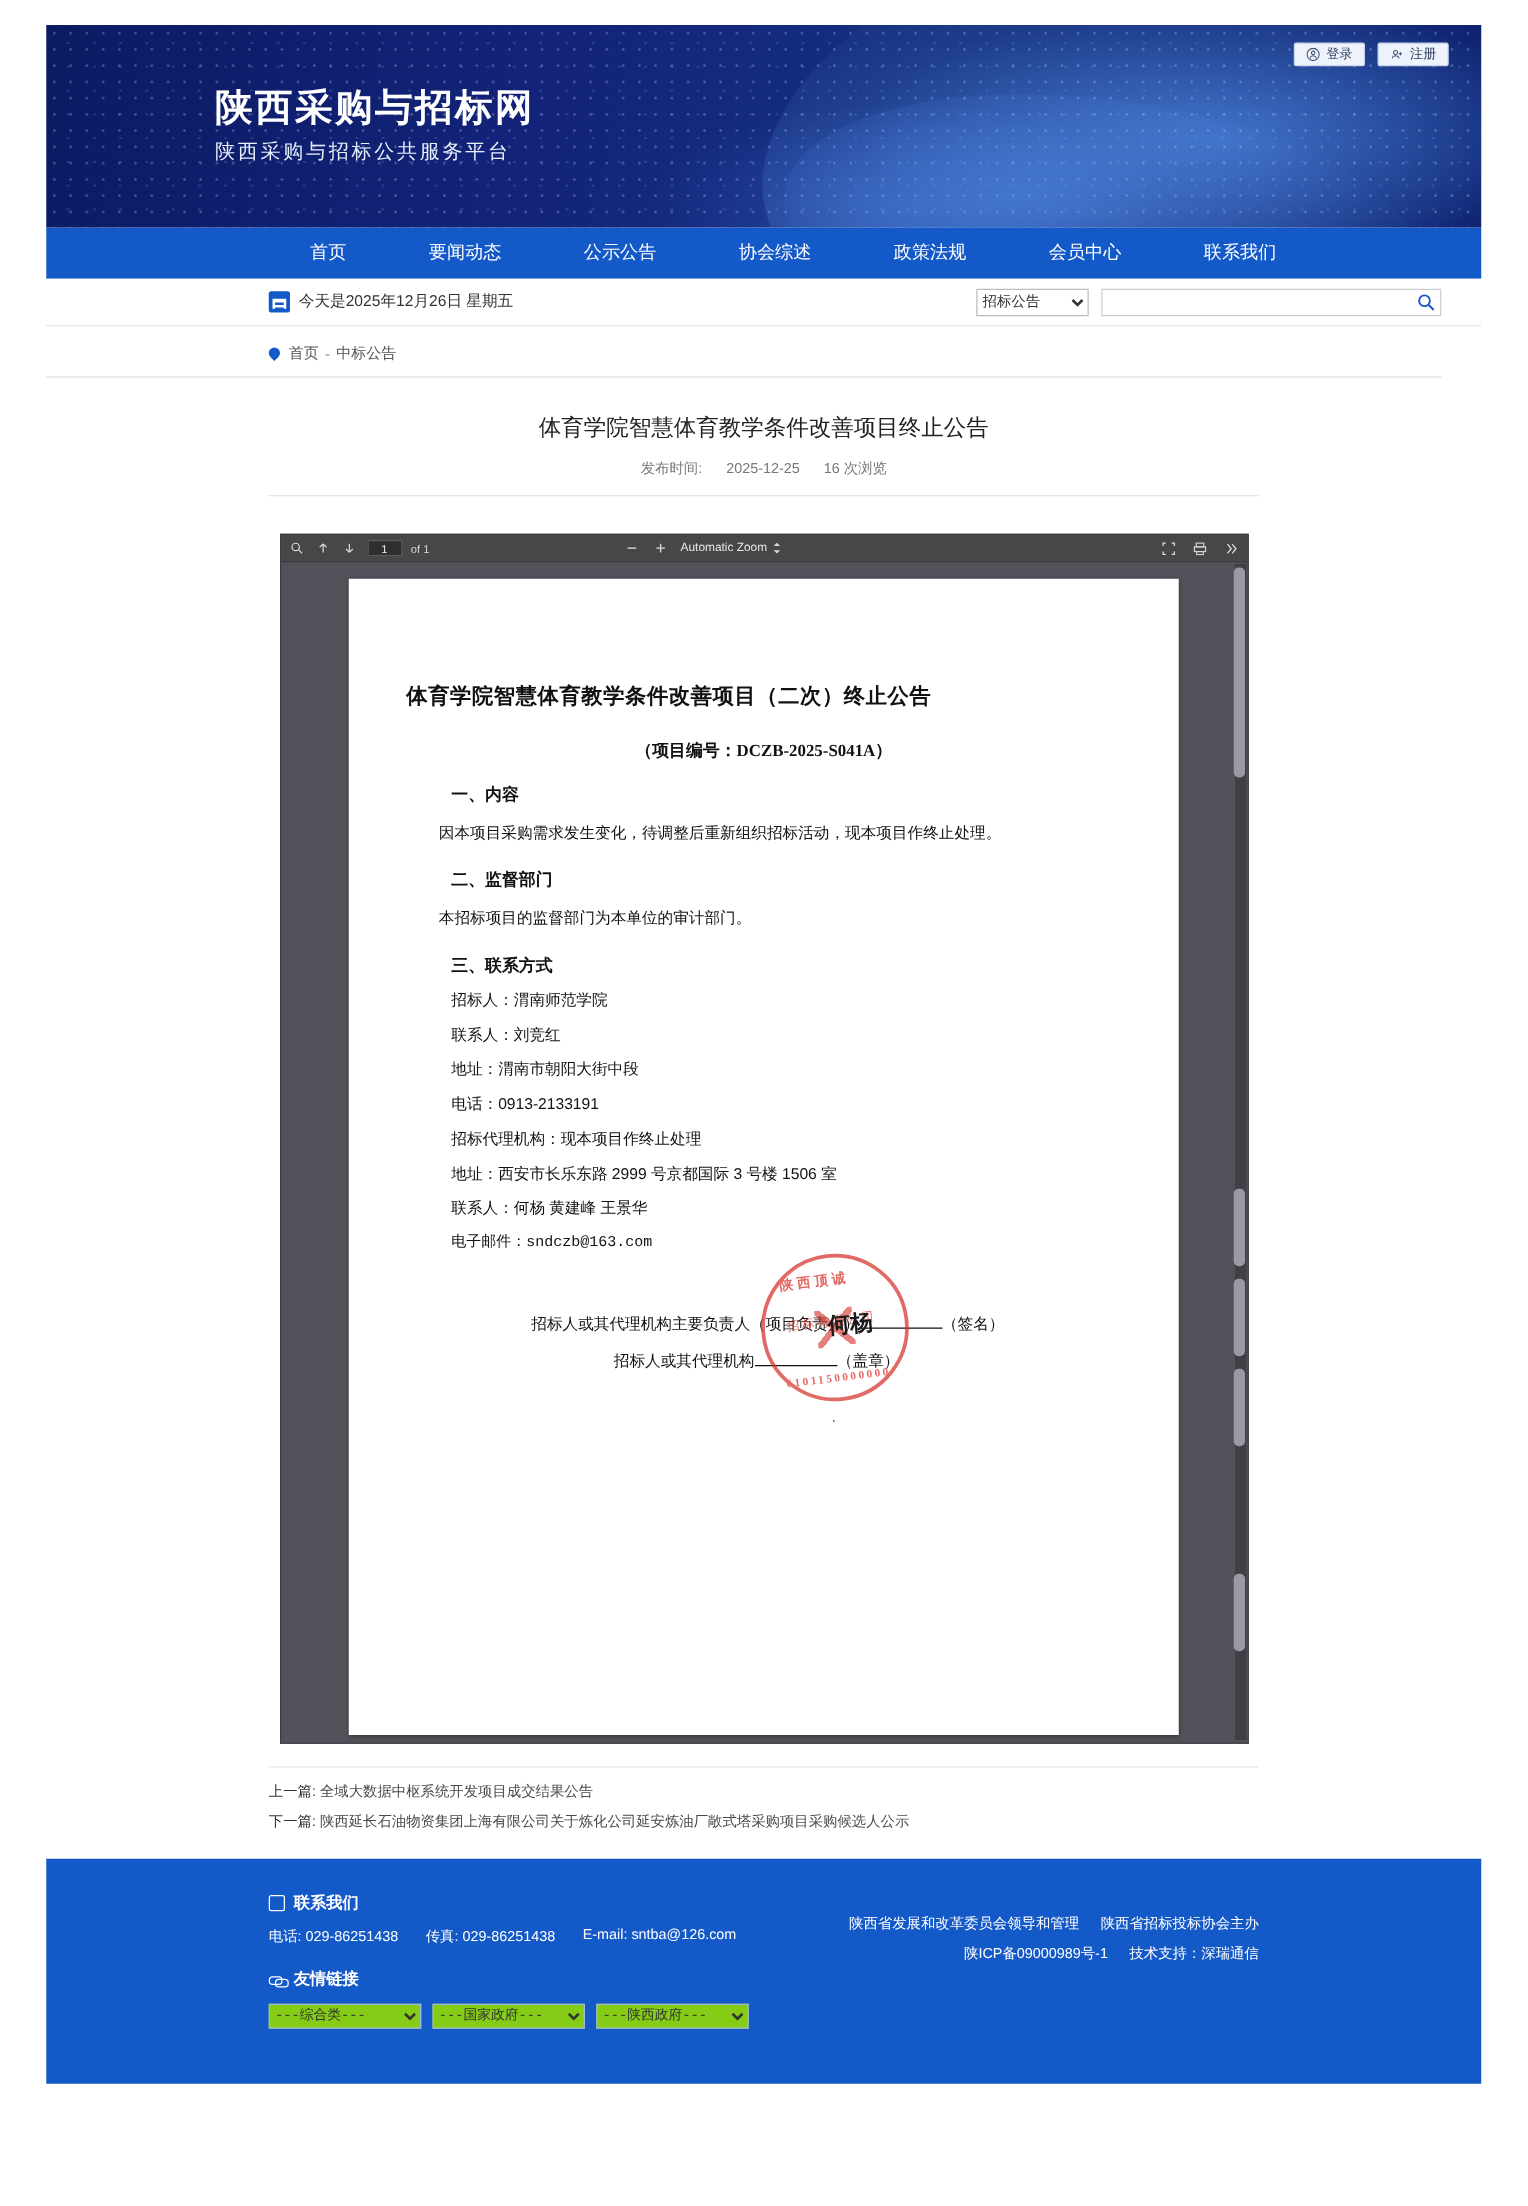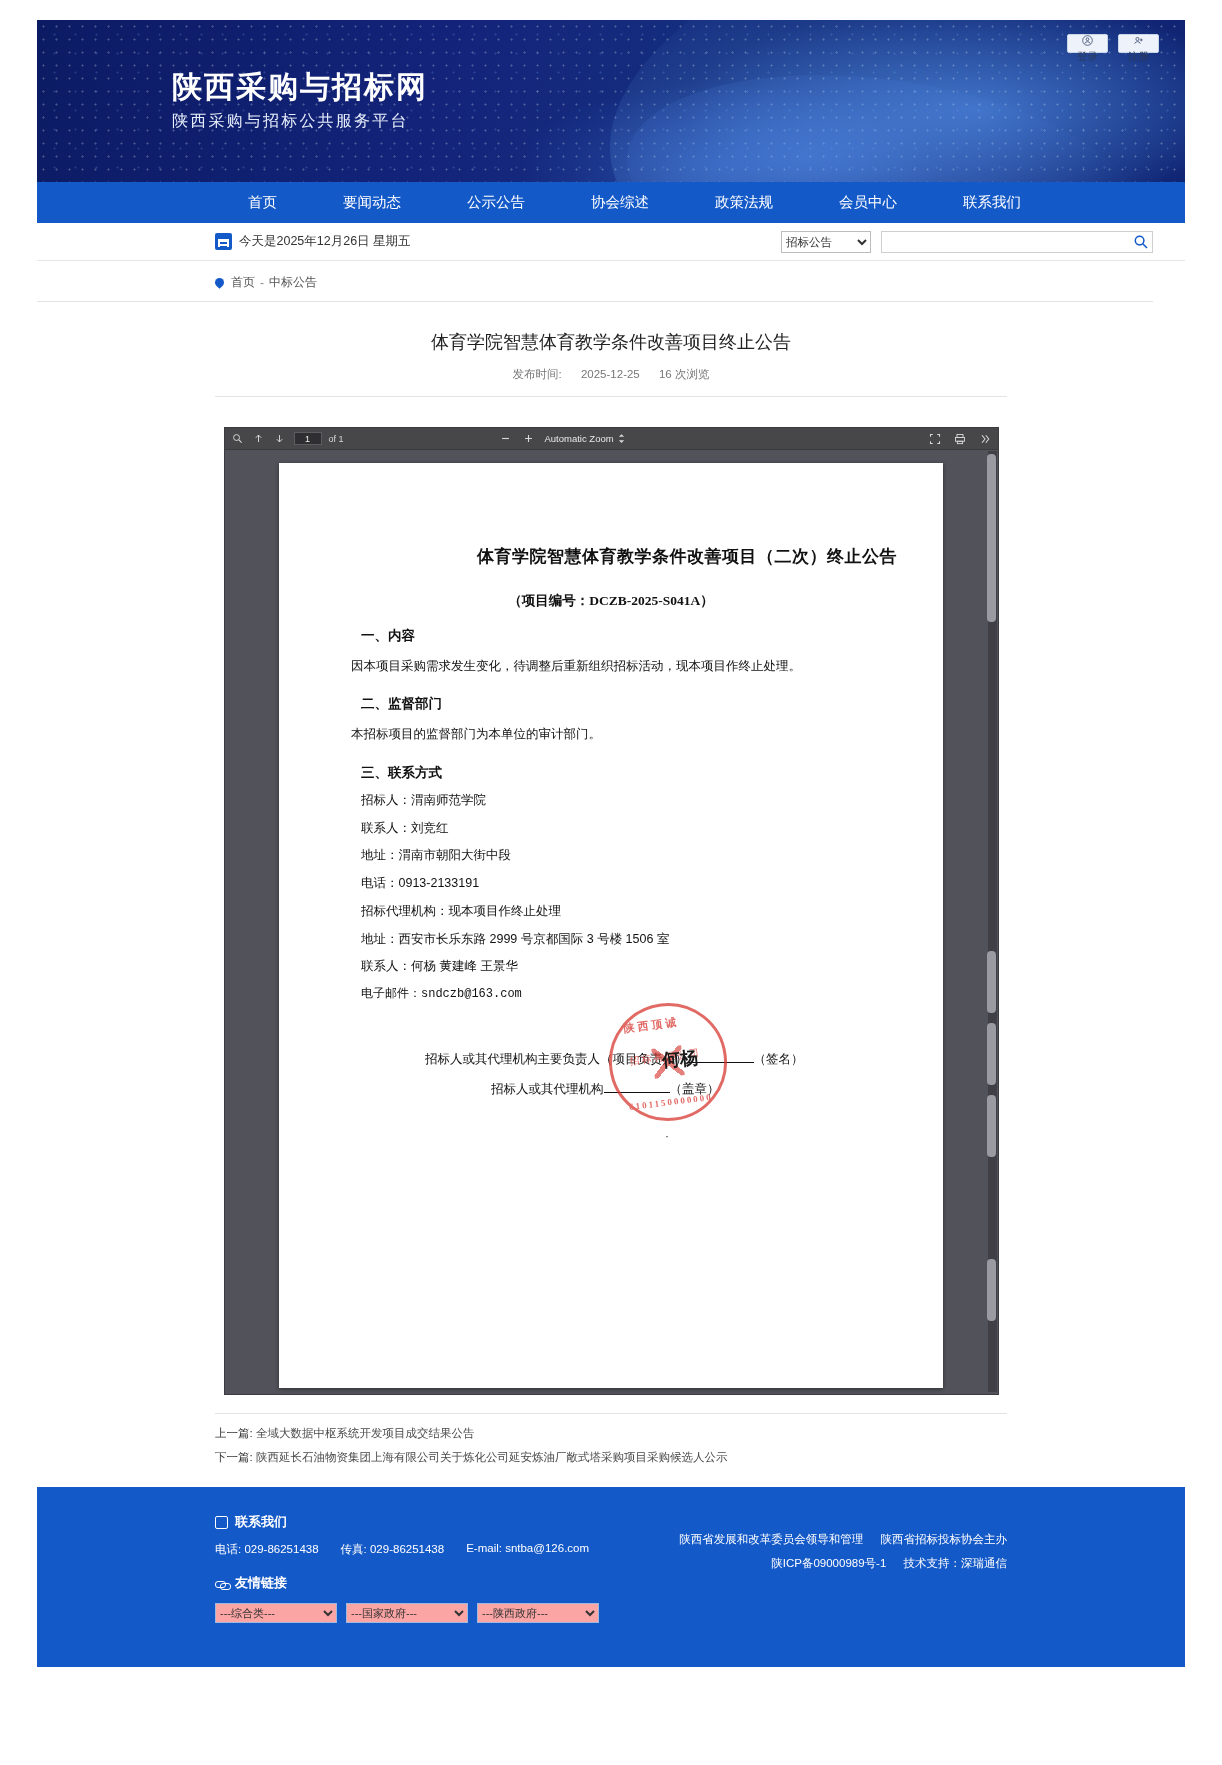--- a/index.html
+++ b/index.html
@@ -72,21 +72,20 @@
     display: flex; align-items: center; gap: 5px;
     height: 19px;
     padding: 0 9px;
     background: #eef3fb;
     color: #2a3a5a;
     font-size: 10.5px;
     border-radius: 2px;
     border: 1px solid #c9d6ea;
     line-height: 1;
     white-space: nowrap;
-    flex-direction: column;
   }
   .auth-btn svg { display: block; }
 
   .logo-wrap {
     position: absolute;
     left: 135px; top: 50px;
     display: flex; align-items: center; gap: 16px;
     z-index: 3;
   }
   .logo-mark {
@@ -342,21 +341,21 @@
   }
   .pdf-thumb {
     position: absolute;
     right: 1px;
     width: 9px;
     background: #9a9aa3;
     border-radius: 4px;
   }
 
   .doc-title {
-    text-align: right;
+    text-align: left;
     font-size: 17px;
     font-weight: bold;
     color: #111;
     padding-top: 82px;
     font-family: "Liberation Serif", serif;
     letter-spacing: 0.5px;
   }
   .doc-sub {
     text-align: center;
     font-size: 13.5px;
@@ -501,24 +500,24 @@
   }
   .f-contact {
     font-size: 11.5px;
     display: flex; gap: 22px;
     margin-bottom: 17px;
   }
   .f-selects { display: flex; gap: 9px; margin-top: 11px; }
   .f-select {
     width: 122px; height: 20px;
     font-size: 11px;
-    font-family: Liberation Sans, sans-serif;
+    font-family: Liberation Mono, monospace;
     color: #333;
     border: 1px solid #9fb8de;
-    background: #fca5a5;
+    background: #84cc16;
   }
   .footer-right {
     position: absolute;
     right: 178px; top: 40px;
     text-align: right;
     font-size: 11.5px;
     line-height: 2.1;
   }
   .footer-right span { margin-left: 14px; }
 </style>

